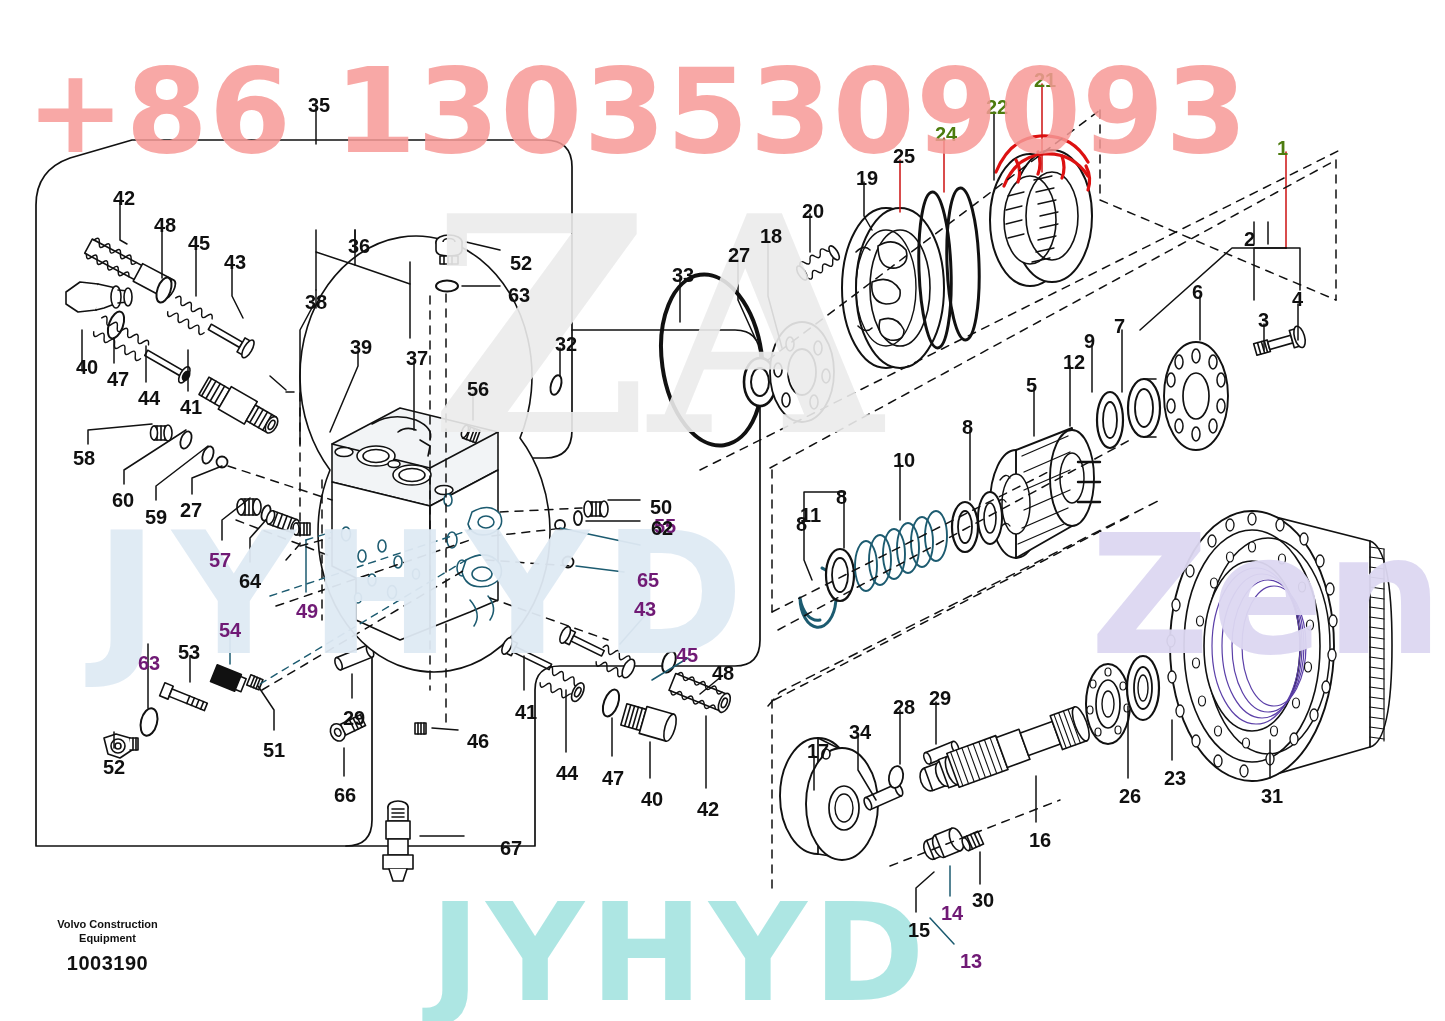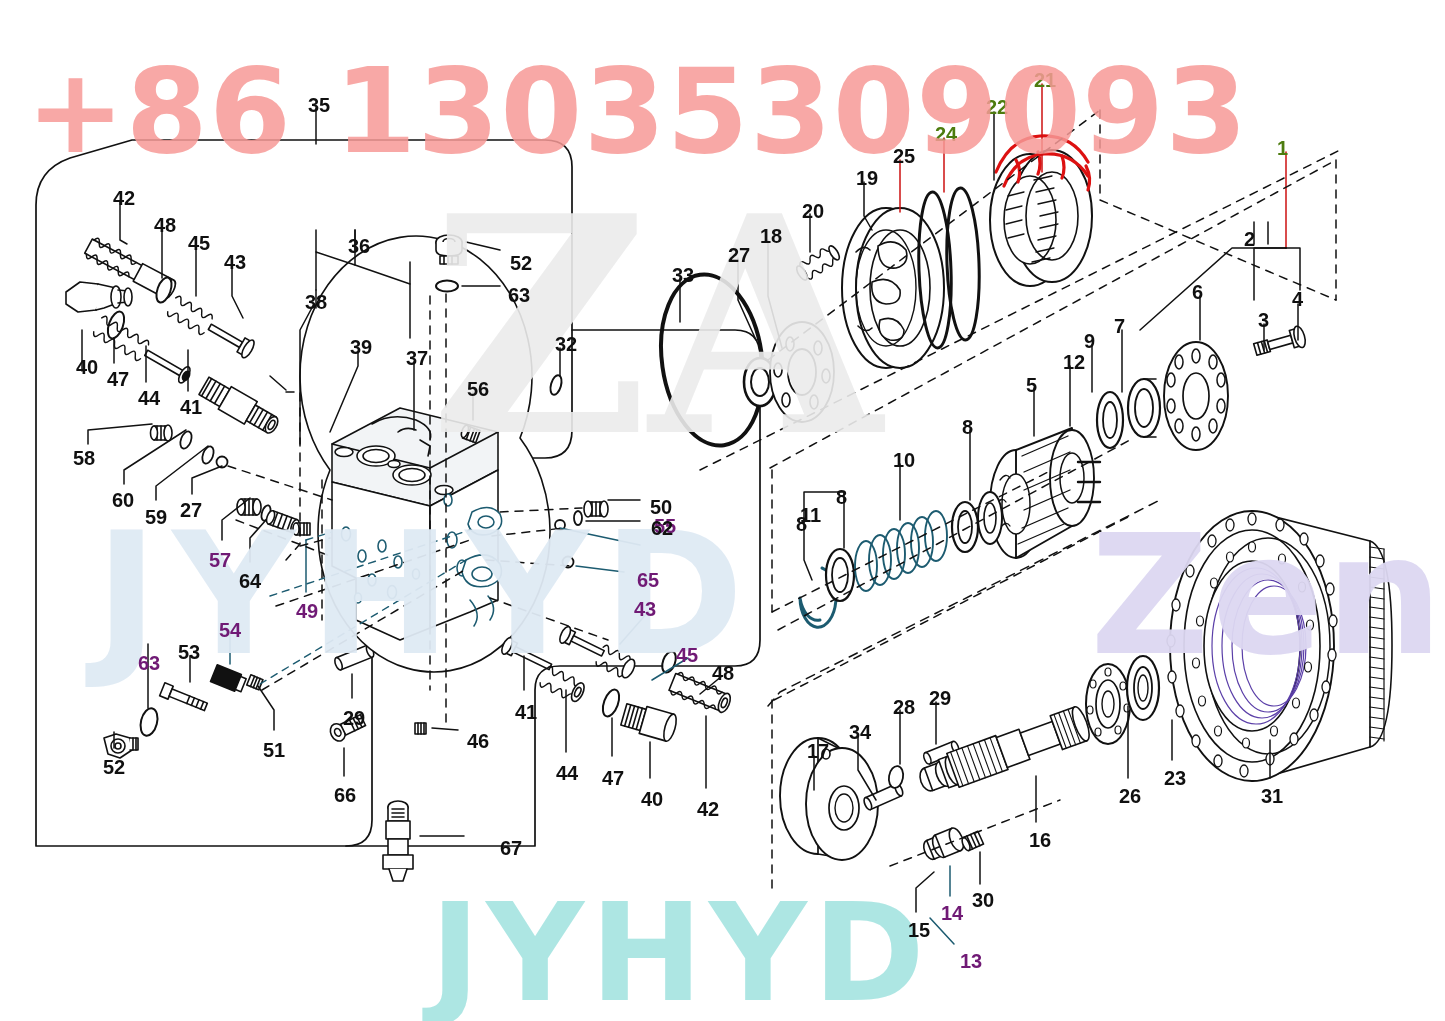--- a/index.html
+++ b/index.html
@@ -814,14 +814,21 @@
       <div class="num" style="left: 515px; top: 702px;">41</div>
       <div class="num" style="left: 556px; top: 763px;">44</div>
       <div class="num" style="left: 602px; top: 768px;">47</div>
       <div class="num" style="left: 641px; top: 789px;">40</div>
       <div class="num" style="left: 697px; top: 799px;">42</div>
       <div class="num teal" style="left: 634px; top: 599px;">43</div>
       <div class="num teal" style="left: 676px; top: 645px;">45</div>
       <div class="num" style="left: 712px; top: 663px;">48</div>
     </div>
 
+  <div id="footer">
+    <div class="brand">
+      <div>Volvo Construction</div>
+      <div>Equipment</div>
+    </div>
+    <div class="pn">1003190</div>
+  </div>
 
 </div>
 
 </body></html>

